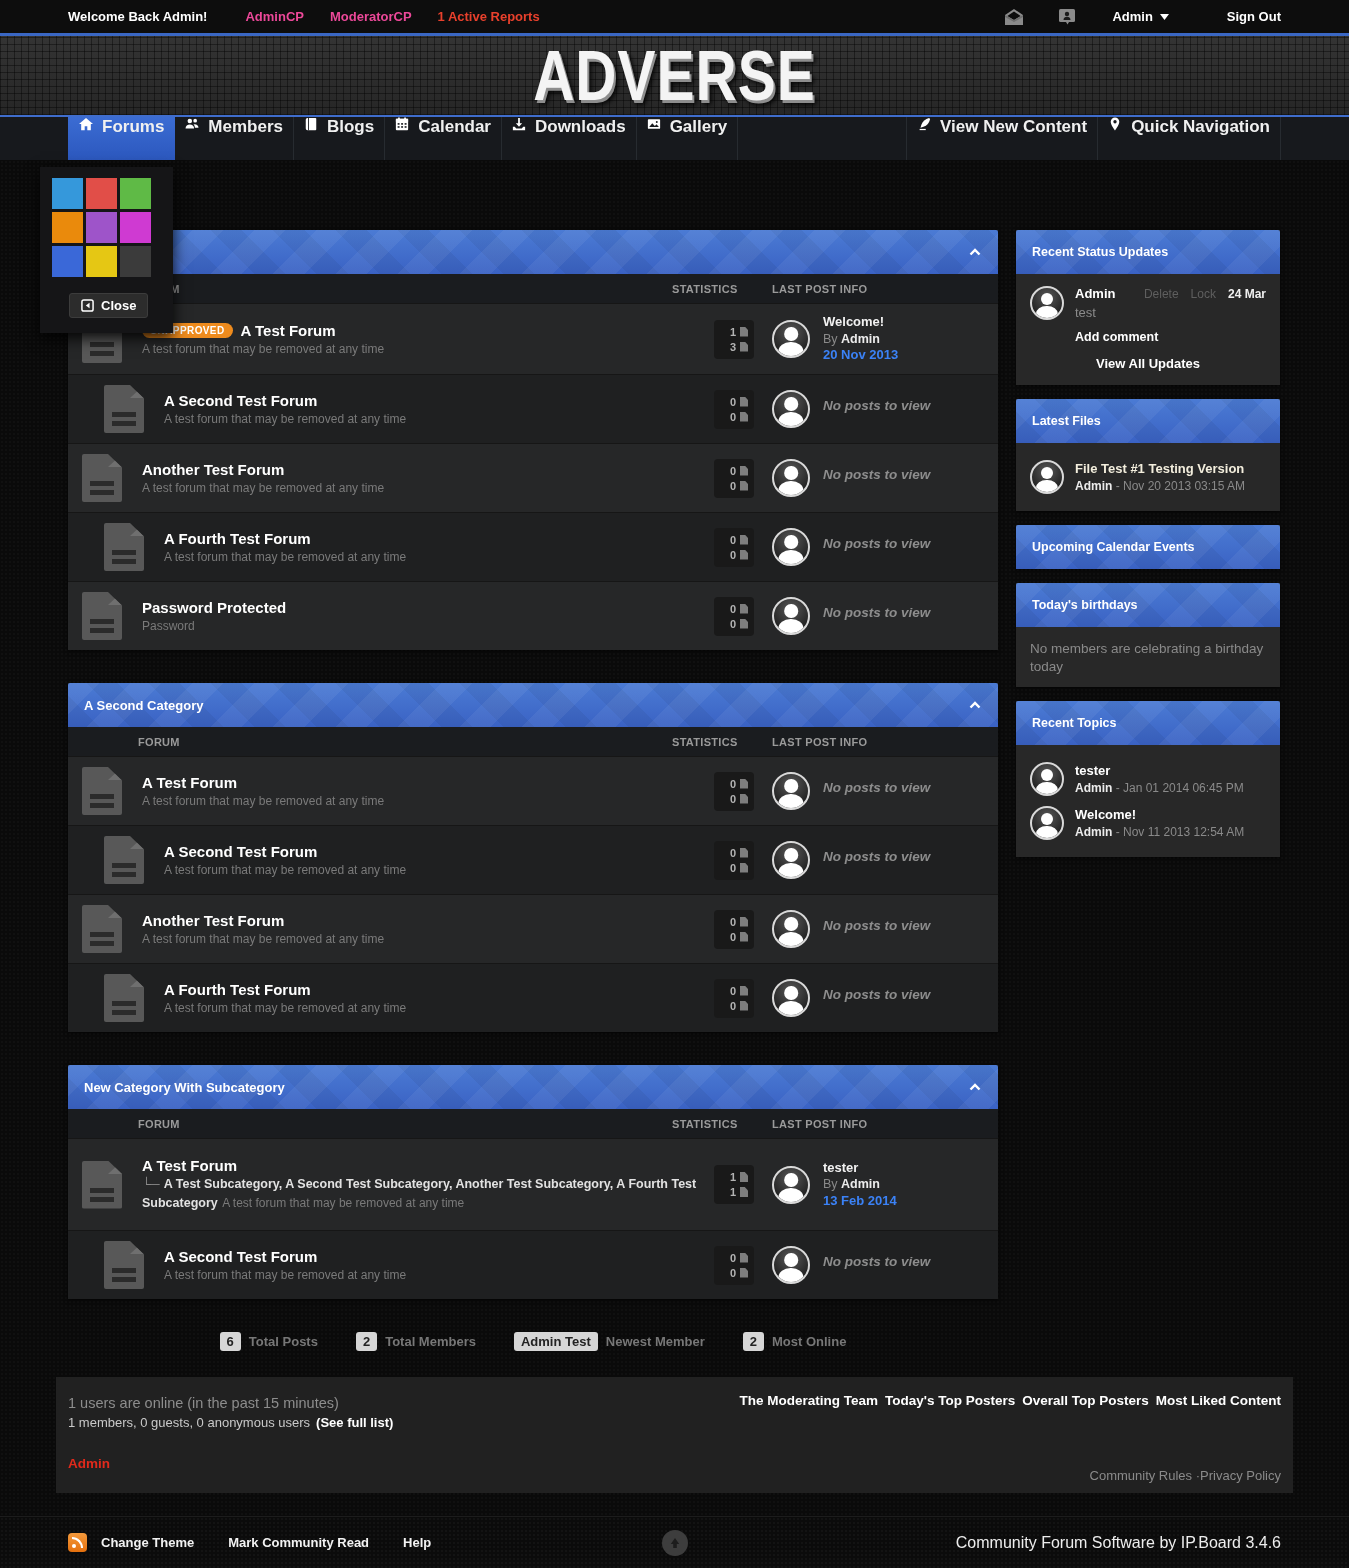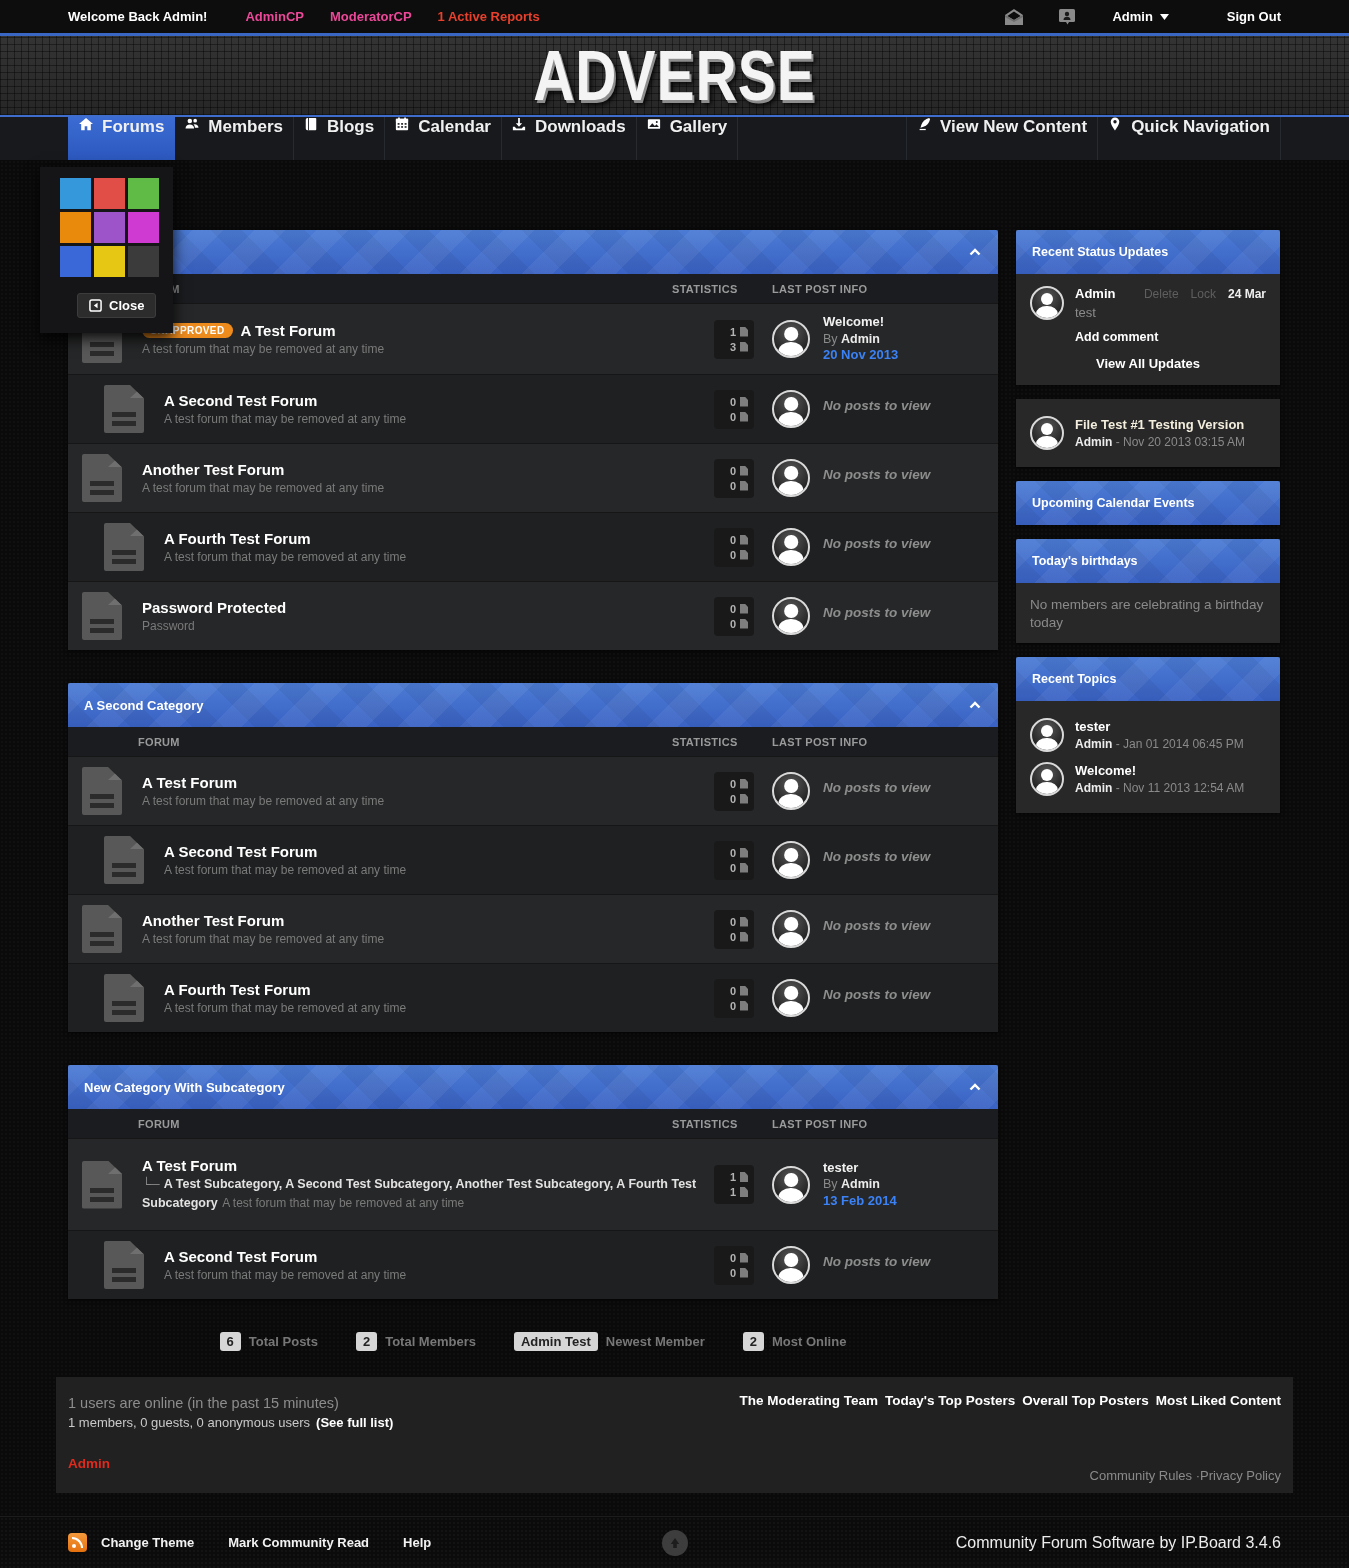--- a/index.html
+++ b/index.html
@@ -38,21 +38,21 @@
     font-size:17px; font-weight:bold; border-right:1px solid #272b30; cursor:pointer; text-decoration:none; }
   .nav-tab:first-child{ border-left:1px solid #272b30; }
   .nav-tab.active{ background:linear-gradient(#3b6cd3,#2c58be); border-color:transparent; }
   .nav-right{ margin-left:auto; display:flex; align-items:stretch; }
   .nav-right .nav-tab{ border-left:1px solid #272b30; border-right:none; }
   .nav-right .nav-tab:last-child{ border-right:1px solid #272b30; }
   .nicon{ width:14px; height:14px; flex:none; }
 
   
   .palette-pop{ position:absolute; left:40px; top:167px; width:133px; z-index:60;
-    background:#151517; box-shadow:0 5px 14px rgba(0,0,0,.9); padding:11px 0 15px 20px; }
+    background:#151517; box-shadow:0 5px 14px rgba(0,0,0,.9); padding:11px 0 15px 12px; }
   .swatches{ display:grid; grid-template-columns:repeat(3,31px); grid-auto-rows:31px; gap:3px; width:100px; }
   .swatch{ cursor:pointer; }
   .close-btn{ margin:16px 0 0 17px; display:inline-flex; align-items:center; gap:7px;
     background:#2c2c2c; border:1px solid #3c3c3c; border-radius:3px; color:#fff;
     font-weight:bold; font-size:13px; padding:4px 11px; cursor:pointer; }
 
   
   .main-wrap{ display:flex; padding:70px 68px 0; align-items:flex-start; }
   .main-col{ width:930px; flex:none; }
   .sidebar{ width:264px; flex:none; margin-left:18px; }
@@ -699,20 +699,23 @@
               </span>
               <span class="su-text" style="display:block">test</span>
             </span>
           </div>
           <a class="su-add" href="#">Add comment</a>
           <a class="su-viewall" href="#">View All Updates</a>
         </div>
       </div>
 
       <div class="spanel">
+        <div class="blue-head">
+          <span>Latest Files</span>
+        </div>
         <div class="sbody">
           <div class="sitem">
             <span class="avatar savatar"></span>
             <span>
               <a class="sitem-name" href="#">File Test #1 Testing Version</a>
               <span class="sitem-sub" style="display:block"><b>Admin</b> <span>- Nov 20 2013 03:15 AM</span></span>
             </span>
           </div>
         </div>
       </div>

